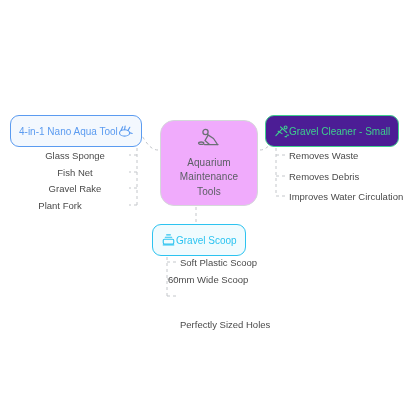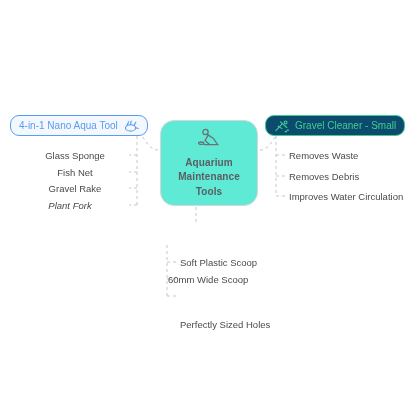--- a/index.html
+++ b/index.html
@@ -9,36 +9,36 @@
     overflow:hidden;position:relative;
   }
   #canvas{position:absolute;inset:0;width:416px;height:416px;}
   #edges{position:absolute;left:0;top:0;width:416px;height:416px;pointer-events:none;}
 
   .node{position:absolute;box-sizing:border-box;display:flex;align-items:center;}
 
   
   #center-node{
     left:160px;top:120px;width:98px;height:86px;
-    border:1px solid #d5d7da;border-radius:14px;background:#5eead4;
-    flex-direction:column;justify-content:center;gap:2px;font-weight:bold;
+    border:1px solid #d5d7da;border-radius:14px;background:#f0abfc;
+    flex-direction:column;justify-content:center;gap:2px;
   }
   #center-node .ctitle{
     font-size:10px;line-height:12.5px;color:#5a5e63;text-align:center;
     letter-spacing:.1px;
   }
   .center-icon{width:26px;height:22px;margin-bottom:5px;}
 
   
   .pill{
-    border-radius:9px;border:1px solid;padding:0 8px;height:21px;
-    font-size:10px;white-space:nowrap;gap:6px;
+    border-radius:9px;border:1px solid;padding:0 8px;height:32px;
+    font-size:10px;white-space:nowrap;
   }
   #node-left{left:10px;top:115px;border-color:#5b9bf0;background:#f3f8fe;color:#5b9bf0;}
-  #node-right{left:265px;top:115px;border-color:#3ecf8e;background:#0c4a6e;color:#3ecf8e;justify-content:center;}
+  #node-right{left:265px;top:115px;border-color:#3ecf8e;background:#4c1d95;color:#3ecf8e;justify-content:center;}
   #node-bottom{left:152px;top:224px;border-color:#2cc3f0;background:#f0fbfe;color:#2cc3f0;}
 
   .pill-icon{width:15px;height:14px;flex:0 0 auto;display:block;}
 
   
   .leaf{
     position:absolute;font-size:9.5px;color:#4a4a4a;white-space:nowrap;
     line-height:11px;
   }
   .leaf.r{text-align:center;}
@@ -104,25 +104,34 @@
       <path d="M2 12 L9 4.5"></path>
       <path d="M7 2.6 L13.6 8.6"></path>
       <circle cx="12.4" cy="3.2" r="1.5"></circle>
       <path d="M4.4 7.2 L8.6 9.8"></path>
       <path d="M13.8 11.4 L15.4 11.4"></path>
       <path d="M11.8 13 L13.4 13"></path>
     </svg>
     <span>Gravel Cleaner - Small</span>
   </div>
 
+  <div class="node pill" id="node-bottom">
+    <svg class="pill-icon" viewBox="0 0 16 14" fill="none" stroke="#2cc3f0" stroke-width="1.2" stroke-linecap="round" stroke-linejoin="round" xmlns="http://www.w3.org/2000/svg">
+      <path d="M6 1.5 L10 1.5"></path>
+      <path d="M4.6 4 L11.4 4"></path>
+      <rect x="2.4" y="6.2" width="11.2" height="5" rx="1.2"></rect>
+      <path d="M2.4 12.2 L13.6 12.2"></path>
+    </svg>
+    <span>Gravel Scoop</span>
+  </div>
 
   <div class="leaf r" style="left:25px;top:150px;width:100px;">Glass Sponge</div>
   <div class="leaf r" style="left:25px;top:167px;width:100px;">Fish Net</div>
   <div class="leaf r" style="left:25px;top:183px;width:100px;">Gravel Rake</div>
-  <div class="leaf r" style="left:20px;top:200px;width:100px;font-style:italic;">Plant Fork</div>
+  <div class="leaf r" style="left:10px;top:200px;width:100px;">Plant Fork</div>
 
   <div class="leaf" style="left:289px;top:150px;">Removes Waste</div>
   <div class="leaf" style="left:289px;top:171px;">Removes Debris</div>
   <div class="leaf" style="left:289px;top:191px;">Improves Water Circulation</div>
 
   <div class="leaf" style="left:180px;top:257px;">Soft Plastic Scoop</div>
   <div class="leaf" style="left:168px;top:274px;">60mm Wide Scoop</div>
   <div class="leaf" style="left:180px;top:291px;margin-top:28px;">Perfectly Sized Holes</div>
 
 </div>

